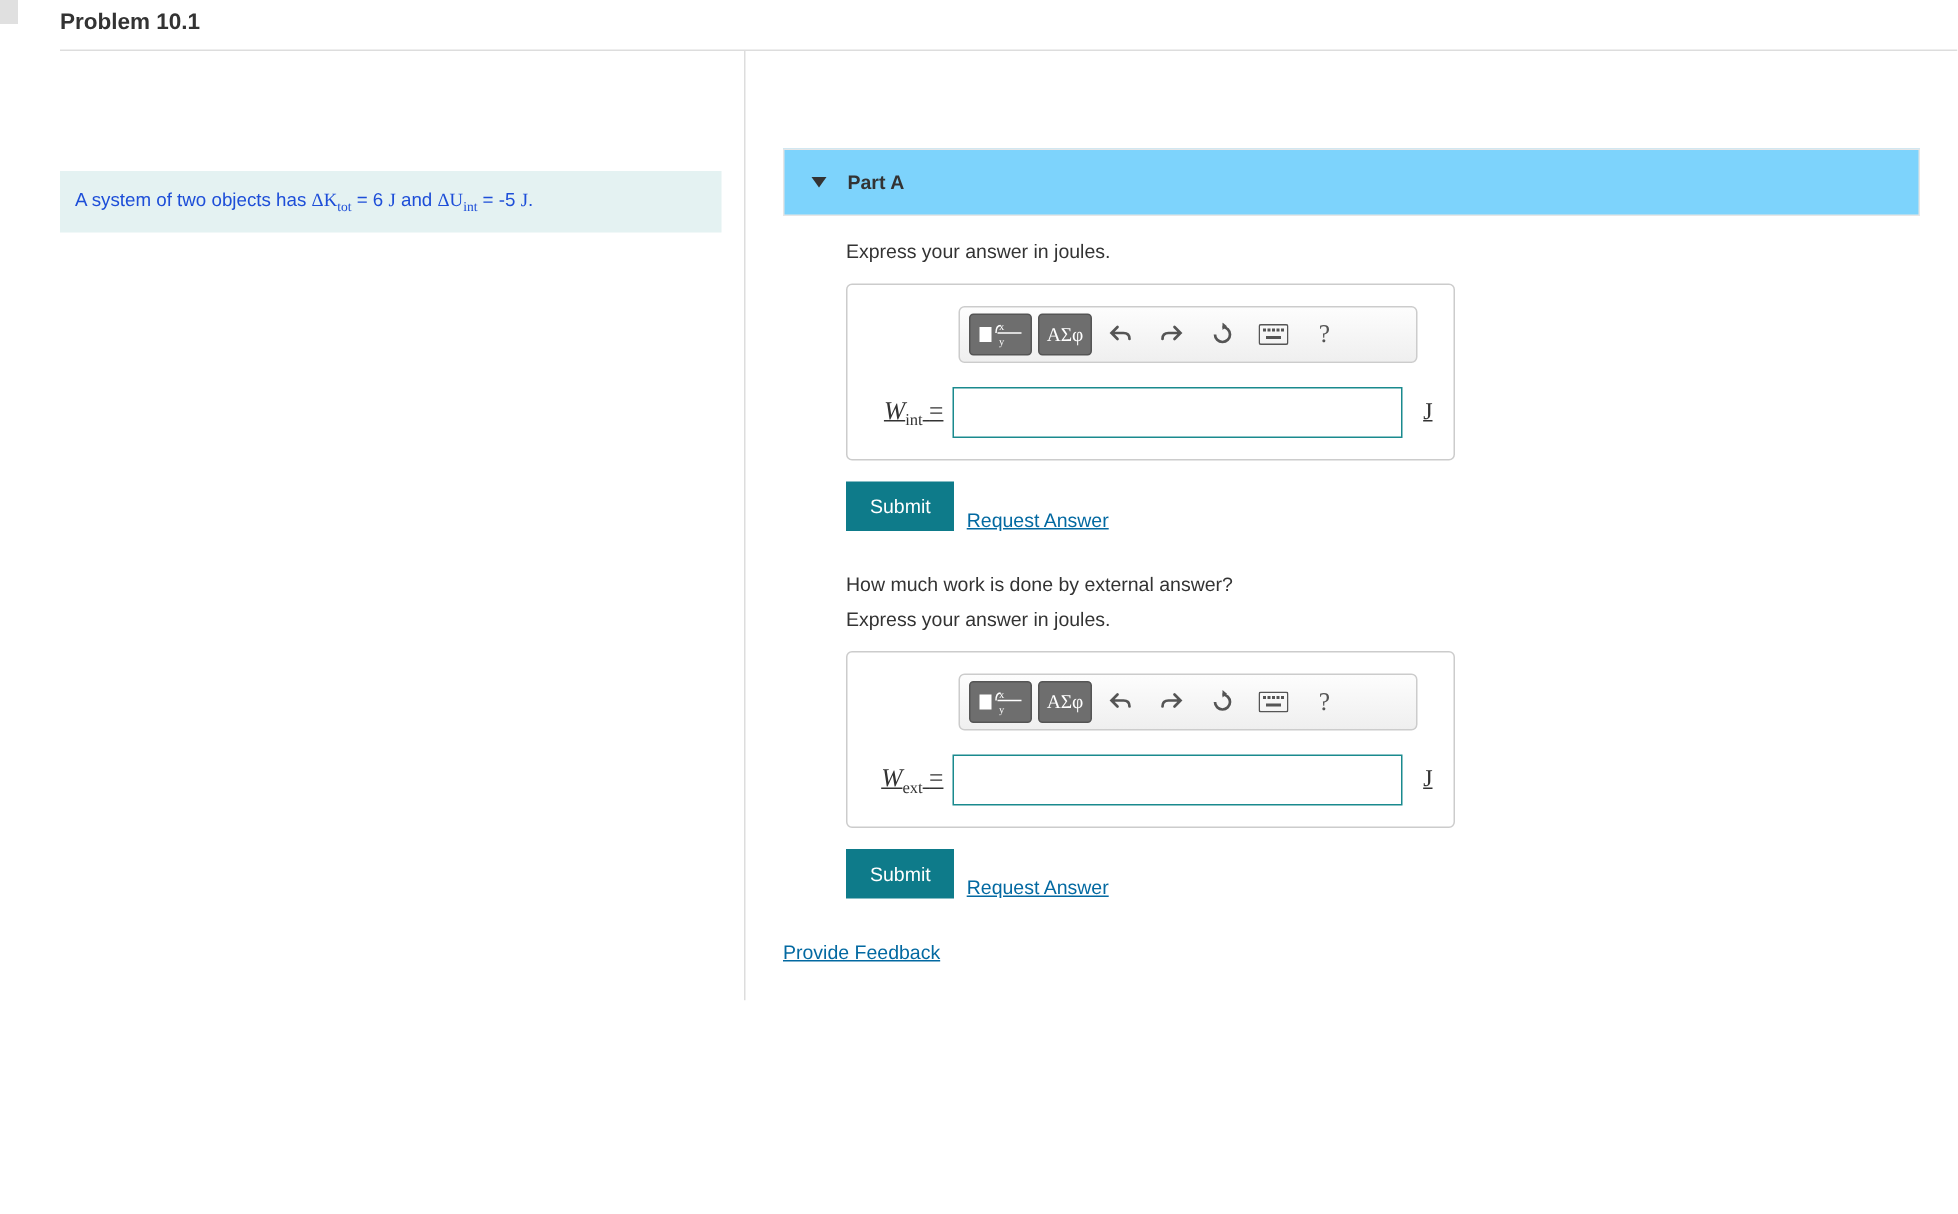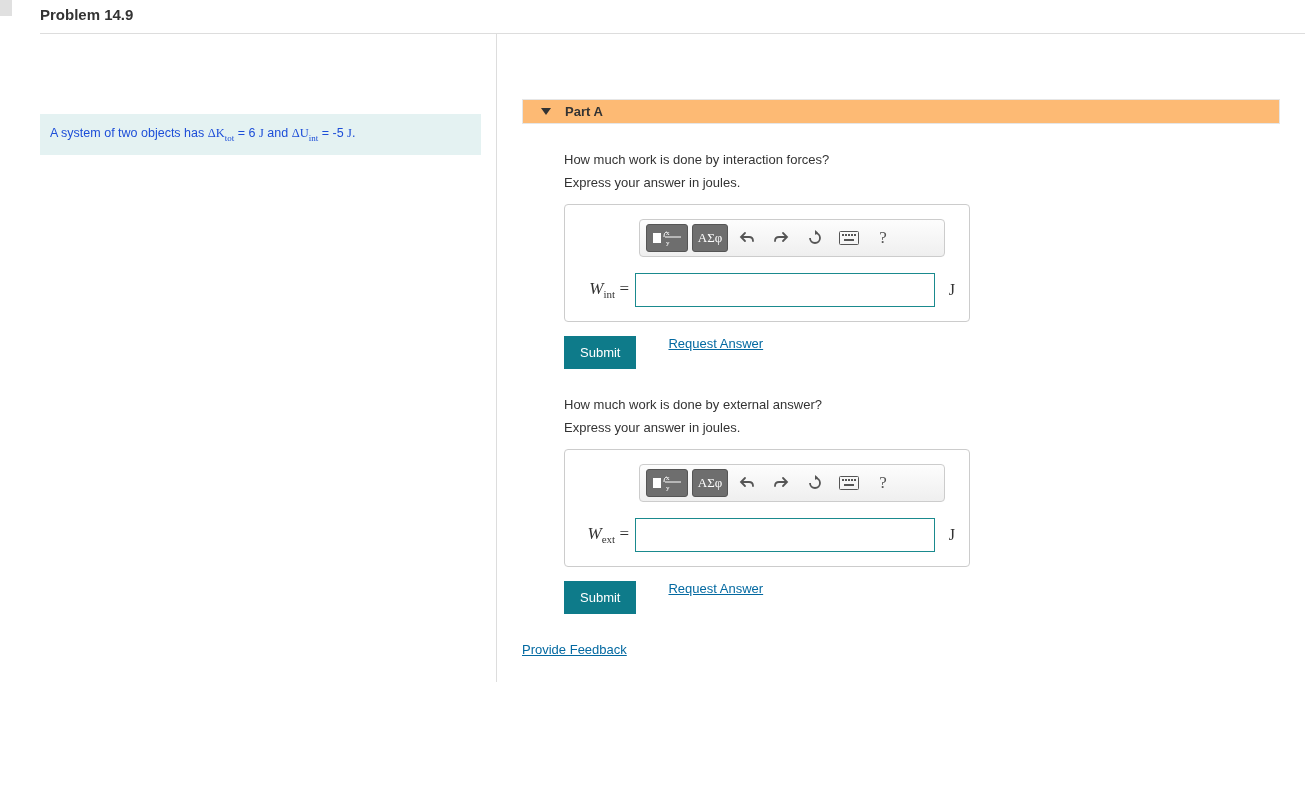--- a/index.html
+++ b/index.html
@@ -47,27 +47,27 @@
   }
   .prompt-box {
     background: #e4f2f2;
     padding: 12px 10px;
     font-size: 12.5px;
     color: #1d4ed8;
   }
   .prompt-box .rm { font-family: 'Times New Roman', serif; font-style: normal; }
   .sub { font-size: 0.72em; vertical-align: sub; font-style: normal; }
   .part-header {
-    background: #fdba74;
+    background: #7dd3fc;
     border: 1px solid #e6e6e6;
-    padding: 4px 18px;
+    padding: 14px 18px;
     display: flex;
     align-items: center;
     gap: 14px;
-    margin-bottom: 28px;
+    margin-bottom: 16px;
   }
   .chev-down {
     width: 0; height: 0;
     border-left: 5px solid transparent;
     border-right: 5px solid transparent;
     border-top: 7px solid #333;
   }
   .part-label { font-weight: bold; font-size: 13px; }
   .part-body { padding-left: 42px; margin-bottom: 28px; }
   .qtext { font-size: 13px; margin-bottom: 8px; }
@@ -106,20 +106,21 @@
     width: 36px;
     font-family: 'Times New Roman', serif;
   }
   .tb-dark.first { width: 42px; }
   .tb-plain { width: 30px; }
   .tb-btn svg { display:block; }
   .input-row {
     display: flex;
     align-items: center;
     gap: 6px;
+    text-decoration: underline;
   }
   .var-label {
     font-family: 'Times New Roman', serif;
     font-style: italic;
     font-size: 17px;
     width: 50px;
     text-align: right;
     white-space: nowrap;
   }
   .var-label .sub2 { font-size: 0.65em; font-style: normal; vertical-align: sub; }
@@ -131,21 +132,21 @@
     padding: 4px 6px;
     font-size: 14px;
     outline: none;
   }
   .unit {
     font-family: 'Times New Roman', serif;
     font-size: 16px;
     font-weight: normal;
     margin-left: 8px;
   }
-  .actions { margin-top: 14px; display: flex; align-items: flex-start; gap: 32px; }
+  .actions { margin-top: 14px; display: flex; align-items: flex-end; gap: 8px; }
   .submit-btn {
     background: #0e7b8a;
     color: #fff;
     border: none;
     padding: 9px 16px;
     font-size: 13px;
     cursor: pointer;
   }
   .link {
     color: #0369a1;
@@ -156,37 +157,36 @@
   .feedback {
     margin-top: 20px;
     margin-left: 0;
   }
 </style>
 </head>
 <body>
 
 <div class="left-stripe"></div>
 <div class="page">
-  <div class="title">Problem 14.9</div>
+  <div class="title">Problem 10.1</div>
   <hr class="hr">
   <div class="cols">
     <div class="left-col">
       <div class="prompt-box">
         <span>A system of two objects has </span><span class="rm"><span>ΔK</span><span class="sub">tot</span></span><span> = 6 </span><span class="rm">J</span><span> and </span><span class="rm"><span>ΔU</span><span class="sub">int</span></span><span> = -5 </span><span class="rm">J</span><span>.</span>
       </div>
     </div>
 
     <div class="right-col">
 
       <div class="part-header">
         <div class="chev-down"></div>
         <div class="part-label">Part A</div>
       </div>
       <div class="part-body">
-        <div class="qtext">How much work is done by interaction forces?</div>
         <div class="instr">Express your answer in joules.</div>
         <div class="answer-box">
           <div class="toolbar">
             <div class="tb-btn tb-dark first">
               <svg width="30" height="18" viewBox="0 0 30 18">
                   <rect x="1" y="4" width="8" height="10" fill="#fff"></rect>
                   <text x="14" y="6" font-size="7" fill="#fff">x</text>
                   <path d="M13 8 L29 8" stroke="#fff" stroke-width="1"></path>
                   <text x="14" y="16" font-size="7" fill="#fff">y</text>
                   <path d="M12 8 Q12 3 15 3" stroke="#fff" fill="none"></path>

